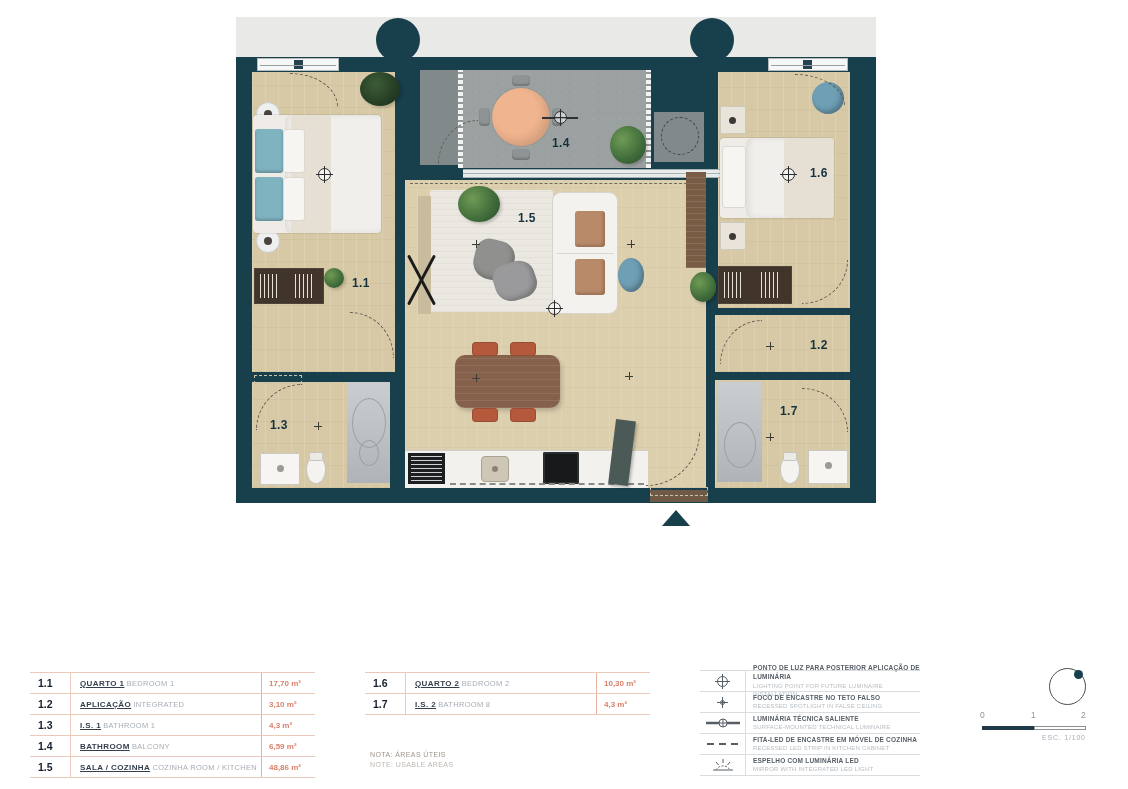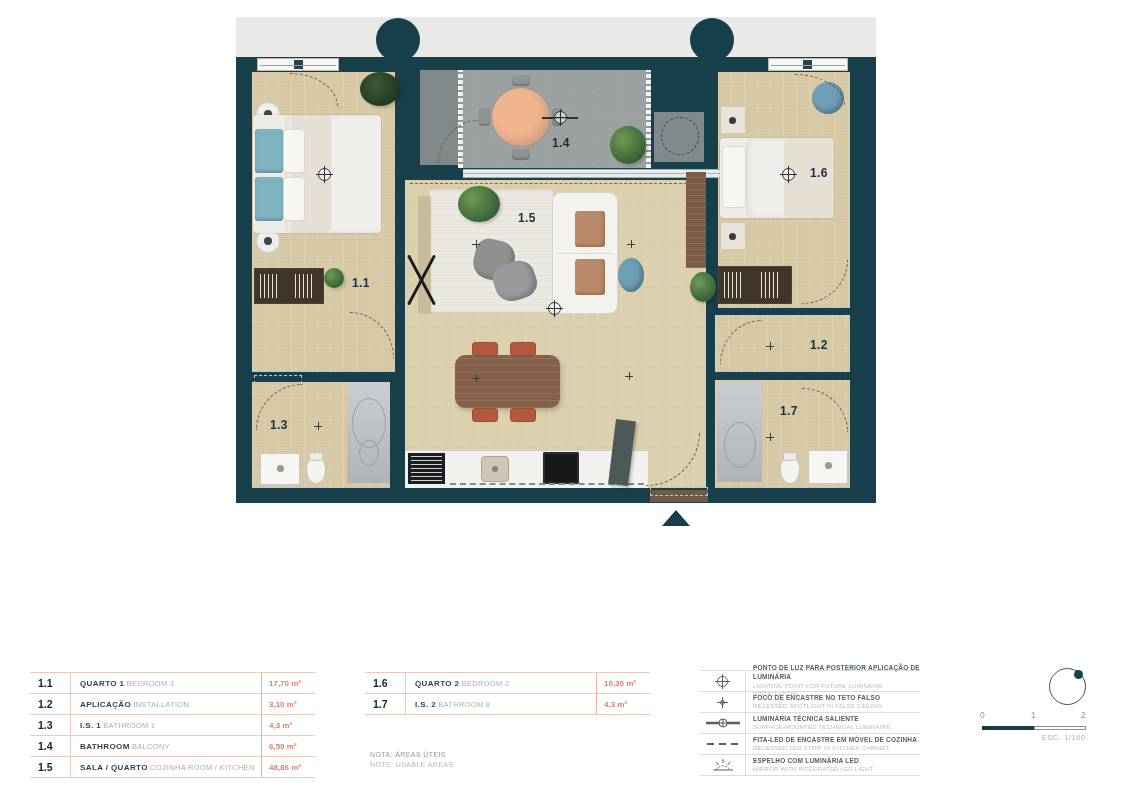--- a/index.html
+++ b/index.html
@@ -94,21 +94,21 @@
   .plan-label{font-size:12px;font-weight:700;color:#15313d;letter-spacing:.4px;}
   .entr-arrow{width:0;height:0;border-left:14px solid transparent;border-right:14px solid transparent;border-bottom:16px solid #183f4c;}
 
   
   .rtable{font-size:8px;color:#3a4654;}
   .rrow{position:relative;height:20px;border-bottom:1px solid #eccaba;display:flex;align-items:center;}
   .rrow.first{border-top:1px solid #eccaba;}
   .rnum{width:32px;text-align:left;padding-left:8px;font-size:10.5px;font-weight:700;color:#141f2d;}
   .rdiv{width:1px;align-self:stretch;background:#eccaba;}
   .rname{flex:1;padding-left:9px;white-space:nowrap;overflow:hidden;}
-  .rname .pt{font-weight:700;letter-spacing:.4px;color:#343f4e;}
+  .rname .pt{font-weight:700;letter-spacing:.4px;color:#343f4e;text-decoration:underline;}
   .rname .en{color:#a7aeb6;letter-spacing:.3px;font-size:7.5px;}
   .rarea{width:46px;border-left:1px solid #e8b09c;align-self:stretch;display:flex;align-items:center;padding-left:7px;
          color:#d9806a;font-weight:600;font-size:8px;white-space:nowrap;}
   .note{font-size:7px;letter-spacing:.4px;}
   .note .pt{color:#9d948c;} .note .en{color:#bdb6b0;}
 
   .stable{font-size:6.5px;}
   .srow{position:relative;height:20px;border-bottom:1px solid #dadde0;display:flex;}
   .srow.first{border-top:1px solid #dadde0;}
   .sicon{width:45px;display:flex;align-items:center;justify-content:center;color:#565e66;}
@@ -266,39 +266,39 @@
   <div class="abs rtable" style="left:30px;top:672px;width:285px;">
     <div class="rrow first">
       <span class="rnum">1.1</span>
         <span class="rdiv"></span>
       <span class="rname"><span class="pt">QUARTO 1</span> <span class="en">BEDROOM 1</span></span>
       <span class="rarea">17,70 m²</span>
     </div>
     <div class="rrow">
       <span class="rnum">1.2</span>
         <span class="rdiv"></span>
-      <span class="rname"><span class="pt">APLICAÇÃO</span> <span class="en">INSTALLATION</span></span>
+      <span class="rname"><span class="pt">APLICAÇÃO</span> <span class="en">INTEGRATED</span></span>
       <span class="rarea">3,10 m²</span>
     </div>
     <div class="rrow">
       <span class="rnum">1.3</span>
         <span class="rdiv"></span>
       <span class="rname"><span class="pt">I.S. 1</span> <span class="en">BATHROOM 1</span></span>
       <span class="rarea">4,3 m²</span>
     </div>
     <div class="rrow">
       <span class="rnum">1.4</span>
         <span class="rdiv"></span>
       <span class="rname"><span class="pt">BATHROOM</span> <span class="en">BALCONY</span></span>
       <span class="rarea">6,59 m²</span>
     </div>
     <div class="rrow">
       <span class="rnum">1.5</span>
         <span class="rdiv"></span>
-      <span class="rname"><span class="pt">SALA / QUARTO</span> <span class="en">COZINHA ROOM / KITCHEN</span></span>
+      <span class="rname"><span class="pt">SALA / COZINHA</span> <span class="en">COZINHA ROOM / KITCHEN</span></span>
       <span class="rarea">48,86 m²</span>
     </div>
   </div>
 
   <div class="abs rtable" style="left:365px;top:672px;width:285px;">
     <div class="rrow first">
       <span class="rnum">1.6</span>
         <span class="rdiv"></span>
       <span class="rname"><span class="pt">QUARTO 2</span> <span class="en">BEDROOM 2</span></span>
       <span class="rarea">10,30 m²</span>

